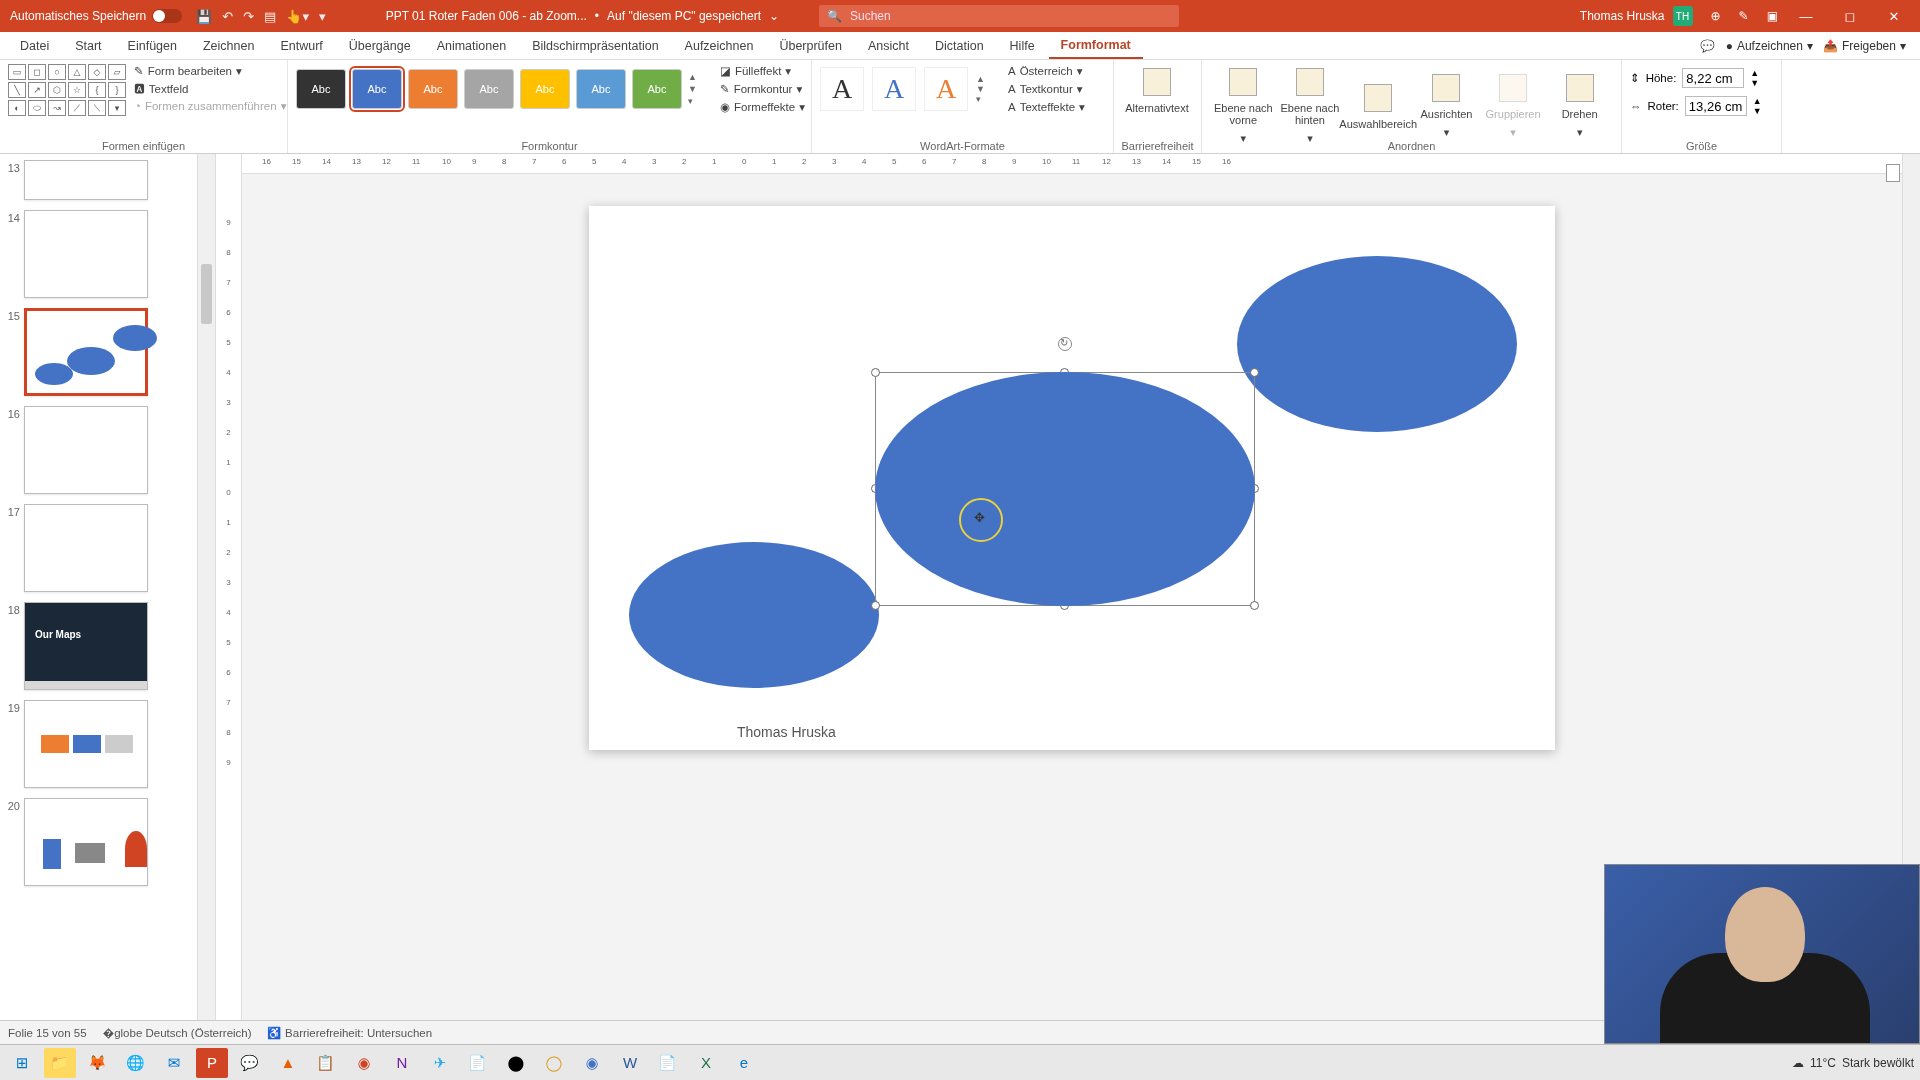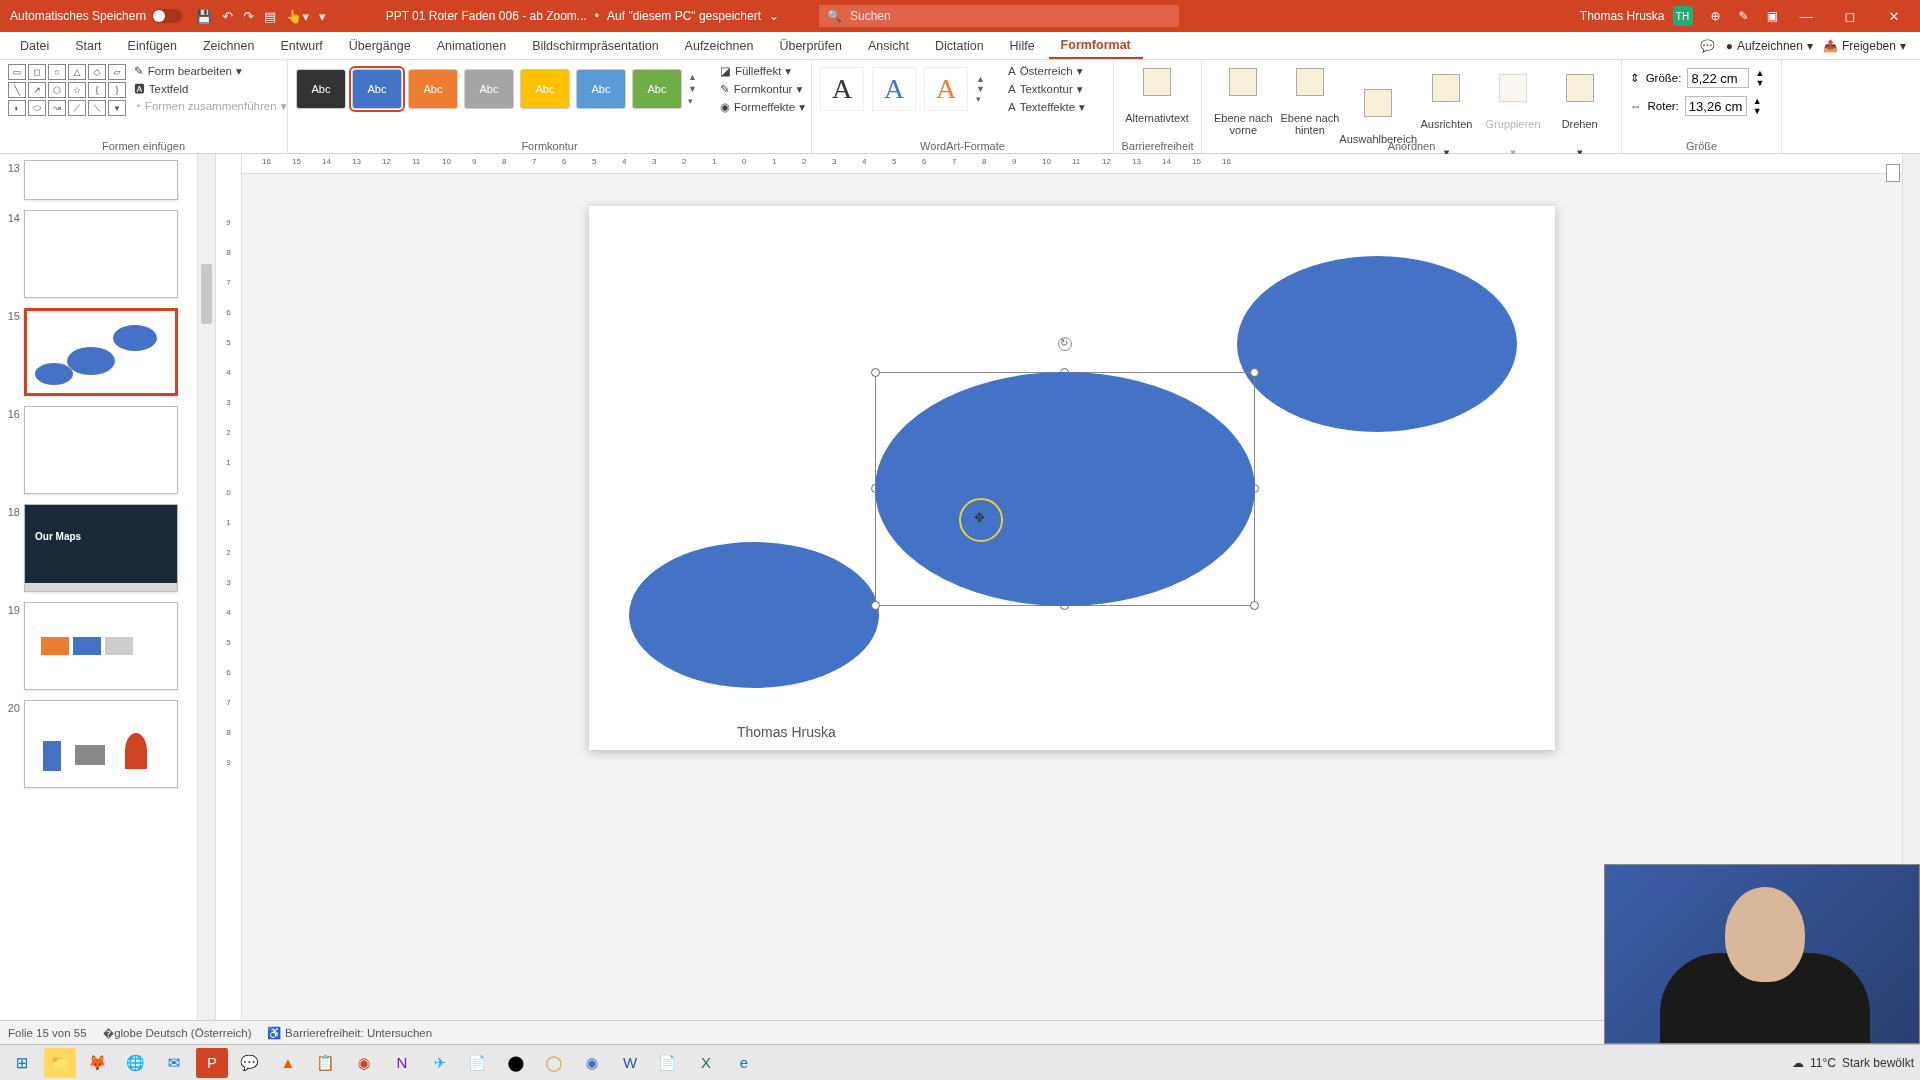--- a/index.html
+++ b/index.html
@@ -33,34 +33,34 @@
 .shapes-grid { display:grid; grid-template-columns:repeat(6,18px); grid-template-rows:repeat(3,16px); gap:2px; }
 .shapes-grid span { border:1px solid #888; font-size:9px; display:flex; align-items:center; justify-content:center; color:#555; }
 .vopts { display:flex; flex-direction:column; gap:4px; margin-left:8px; font-size:11.5px; color:#444; }
 .vopts div { display:flex; gap:4px; align-items:center; white-space:nowrap; }
 .vopts .dis { color:#aaa; }
 .styles-row { display:flex; gap:6px; align-items:center; }
 .style-box { width:50px; height:40px; border:1px solid #ccc; border-radius:3px; display:flex; align-items:center; justify-content:center; font-size:11px; color:#fff; }
 .style-box.sel { outline:2px solid #d04423; outline-offset:1px; }
 .wa-row { display:flex; gap:8px; align-items:center; }
 .wa-box { width:44px; height:44px; border:1px solid #eee; display:flex; align-items:center; justify-content:center; font-size:28px; font-family:Georgia,serif; }
-.big-btn { display:flex; flex-direction:column; align-items:center; justify-content:center; gap:16px; font-size:11px; color:#444; width:70px; text-align:center; padding-top:4px; }
+.big-btn { display:flex; flex-direction:column; align-items:center; justify-content:center; gap:6px; font-size:11px; color:#444; width:70px; text-align:center; padding-top:4px; }
 .big-btn .ico { width:28px; height:28px; border:1px solid #aaa; background:#f8f0d8; }
 .size-row { display:flex; align-items:center; gap:6px; font-size:11.5px; margin:4px 0; }
 .size-row input { width:62px; height:20px; border:1px solid #bbb; font-size:13px; padding:0 3px; }
 
 
 .workspace { display:flex; height: calc(100% - 32px - 28px - 94px - 24px - 36px); background:#f3f3f3; }
 .thumb-pane { width:216px; background:#fff; border-right:1px solid #ddd; overflow-y:hidden; position:relative; }
 .thumb-scroll { position:absolute; right:0; top:0; bottom:0; width:18px; background:#f0f0f0; border-left:1px solid #ddd; }
 .thumb-scroll .bar { position:absolute; left:3px; right:3px; top:110px; height:60px; background:#c8c8c8; border-radius:2px; }
 .thumb-list { padding:6px 4px 6px 2px; }
 .thumb { display:flex; gap:4px; margin-bottom:10px; align-items:flex-start; }
 .thumb .num { width:18px; text-align:right; font-size:11px; color:#666; padding-top:2px; }
-.thumb .tslide { width:154px; height:88px; background:#fff; border:1px solid #bbb; box-shadow:0 1px 2px rgba(0,0,0,.1); position:relative; }
+.thumb .tslide { width:124px; height:88px; background:#fff; border:1px solid #bbb; box-shadow:0 1px 2px rgba(0,0,0,.1); position:relative; }
 .thumb.sel .tslide { border:3px solid #d04423; }
 .thumb .mini { position:absolute; }
 
 .edit-area { flex:1; position:relative; display:flex; }
 .vruler { width:26px; background:#fff; border-right:1px solid #ddd; position:relative; font-size:8px; color:#666; }
 .vruler .tick { position:absolute; left:2px; right:2px; text-align:center; }
 .hruler-wrap { position:absolute; top:0; left:26px; right:18px; height:20px; background:#fff; border-bottom:1px solid #ddd; }
 .hruler { position:relative; height:100%; font-size:8px; color:#666; }
 .hruler .tick { position:absolute; top:3px; }
 .canvas-wrap { flex:1; padding:30px 0 0 0; overflow:hidden; display:flex; justify-content:center; align-items:flex-start; }
@@ -250,21 +250,21 @@
       <div class="big-btn"><div class="ico"></div><span>Ausrichten</span>▾</div>
       <div class="big-btn" style="opacity:.4"><div class="ico"></div><span>Gruppieren</span>▾</div>
       <div class="big-btn"><div class="ico"></div><span>Drehen</span>▾</div>
     </div>
     <div class="group-label">Anordnen</div>
   </div>
 
   <div class="group" style="width:160px">
     <div class="size-row">
       <span>⇕</span>
-      <span>Größe:</span>
+      <span>Höhe:</span>
       <input value="8,22 cm" style="">
       <span style="font-size:9px;display:flex;flex-direction:column">
           <span>▲</span>
           <span>▼</span>
         </span>
     </div>
     <div class="size-row">
       <span>⇔</span>
       <span>Roter:</span>
       <input value="13,26 cm" style="">
@@ -291,20 +291,24 @@
       <div class="thumb sel">
           <div class="num">15</div>
           <div class="tslide">
         <div class="mini" style="width:38px;height:22px;background:#4472c4;border-radius:50%;left:8px;top:52px"></div>
         <div class="mini" style="width:48px;height:28px;background:#4472c4;border-radius:50%;left:40px;top:36px"></div>
         <div class="mini" style="width:44px;height:26px;background:#4472c4;border-radius:50%;left:86px;top:14px"></div>
       </div>
         </div>
       <div class="thumb">
           <div class="num">16</div>
+          <div class="tslide"></div>
+        </div>
+      <div class="thumb">
+          <div class="num">17</div>
           <div class="tslide"></div>
         </div>
       <div class="thumb">
           <div class="num">18</div>
           <div class="tslide" style="background:#1a2838">
         <div class="mini" style="color:#fff;font-size:10px;font-weight:bold;left:10px;top:26px">Our Maps</div>
         <div class="mini" style="background:#d8d8d8;height:8px;left:0;right:0;bottom:0"></div>
       </div>
         </div>
       <div class="thumb">

